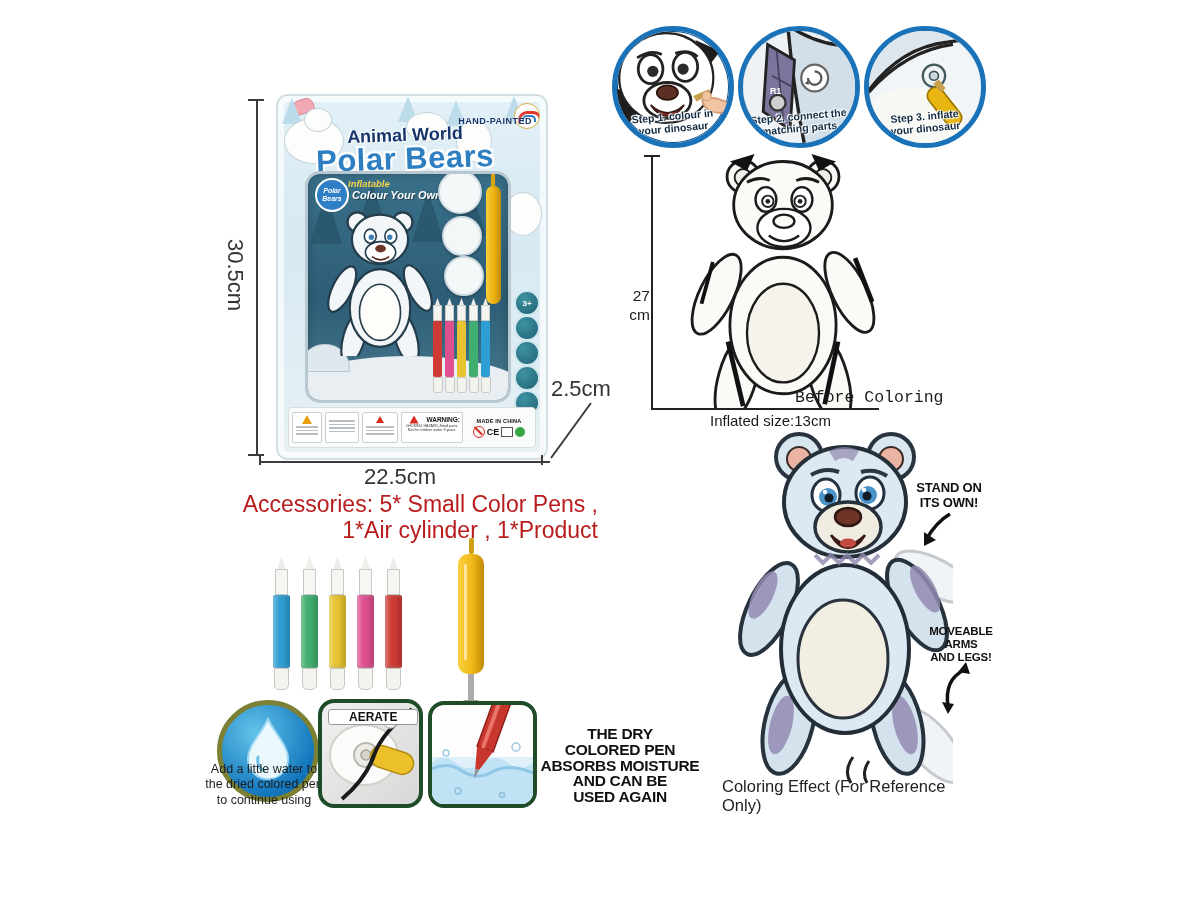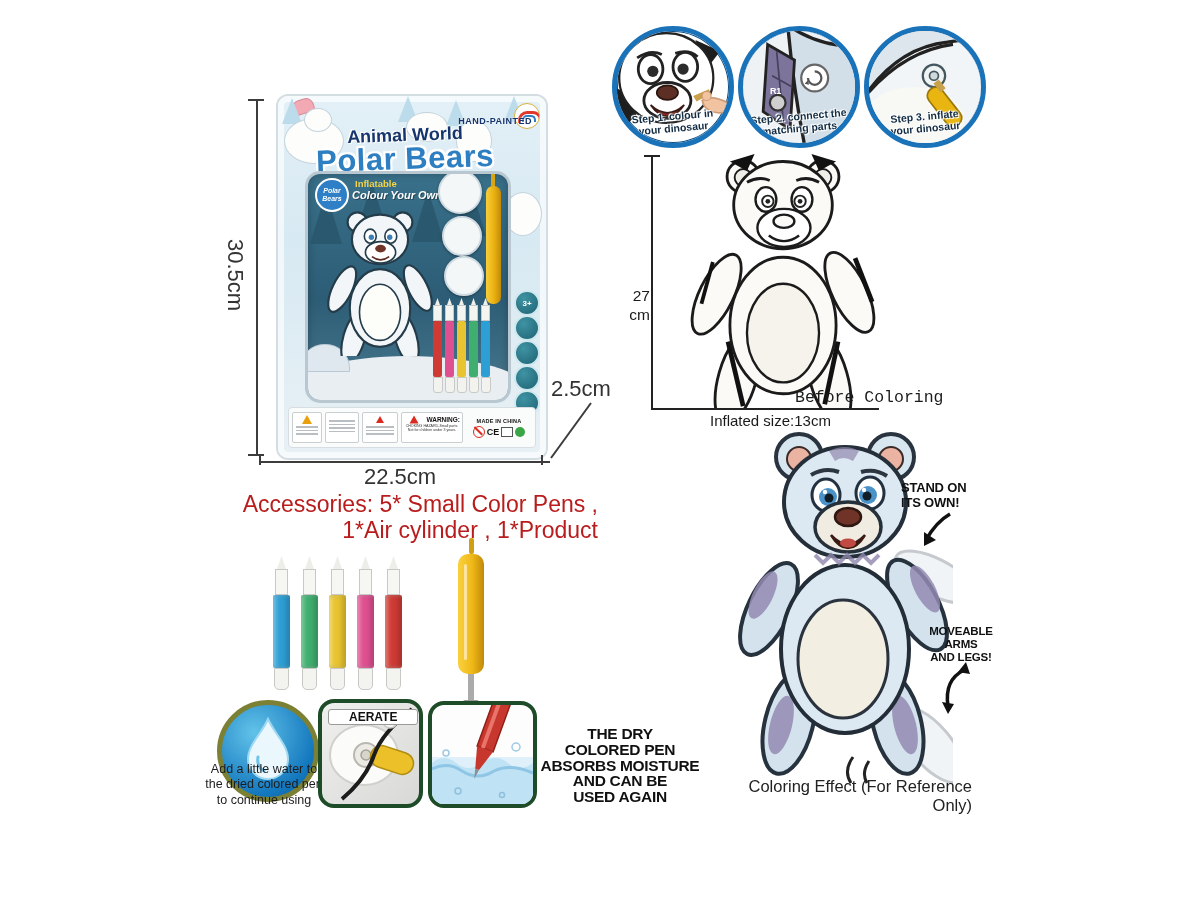--- a/index.html
+++ b/index.html
@@ -43,22 +43,22 @@
     box-shadow:0 0 0 3px #b9c8d0, inset 0 0 8px rgba(0,0,0,.25);overflow:hidden;}
   .panel-tree{position:absolute;width:0;height:0;border-left:16px solid transparent;
     border-right:16px solid transparent;border-bottom:52px solid #28566c;opacity:.85;}
   .panel-snow{position:absolute;left:-20px;bottom:-26px;width:240px;height:70px;
     background:#e9eef2;border-radius:50%;}
   .igloo{position:absolute;left:-8px;bottom:28px;width:48px;height:26px;background:#dfe8ee;
     border-radius:24px 24px 0 0;border:1.5px solid #b9c8d2;}
   .badge{position:absolute;left:7px;top:4px;width:30px;height:30px;border-radius:50%;
     background:#2f7fc6;border:2px solid #fff;color:#fff;font-size:7px;font-weight:800;
     font-style:italic;display:flex;align-items:center;justify-content:center;text-align:center;line-height:1.1;}
-  .inflatable{position:absolute;left:47px;top:4px;font-size:9.5px;font-weight:800;color:#f3d44c;
-    }
+  .inflatable{position:absolute;left:40px;top:4px;font-size:9.5px;font-weight:800;color:#f3d44c;
+    font-style:italic;}
   .colour-own{position:absolute;left:44px;top:15px;font-size:11px;font-weight:800;color:#fff;
     font-style:italic;text-shadow:1px 1px 0 rgba(0,0,0,.35);}
   .inset-circ{position:absolute;border-radius:50%;background:#f4f7f8;border:2px solid #cfdbe2;
     box-shadow:0 1px 3px rgba(0,0,0,.35);overflow:hidden;}
   .card-pump{position:absolute;left:175px;top:0px;width:20px;height:140px;}
   .card-pump .noz{width:4px;height:12px;background:#d9a514;margin:0 auto;}
   .card-pump .bod{width:15px;height:118px;margin:0 auto;border-radius:7px;
     background:linear-gradient(90deg,#f9ce3a,#eab010 55%,#c08a0a);}
   .card-pen{position:absolute;width:9px;top:202px;}
   .card-pen .t{width:5px;height:7px;margin:0 auto;background:#efefec;clip-path:polygon(50% 0,100% 100%,0 100%);}
@@ -93,25 +93,25 @@
   .dimline{position:absolute;background:#3c3c3c;}
   .dimtext{position:absolute;font-size:22px;color:#333;}
 
   
   .accessories{position:absolute;left:226px;top:491px;width:372px;text-align:right;
     font-size:23px;color:#b91c1c;line-height:1.15;}
   .before-caption{position:absolute;left:795px;top:388px;font-size:16.5px;color:#1a1a1a;font-family:Liberation Mono, monospace;}
   .inflated13{position:absolute;left:710px;top:412px;font-size:15px;color:#1a1a1a;}
   .cm27{position:absolute;left:624px;top:286px;width:26px;text-align:right;font-size:15.5px;
     color:#1a1a1a;line-height:1.25;}
-  .stand-on{position:absolute;left:901px;top:481px;width:96px;text-align:left;font-size:13px;
+  .stand-on{position:absolute;left:901px;top:481px;width:96px;text-align:center;font-size:13px;
     font-weight:800;color:#101010;line-height:1.12;letter-spacing:-.2px;}
   .moveable{position:absolute;left:923px;top:625px;width:76px;text-align:center;font-size:11.5px;
     font-weight:800;color:#101010;line-height:1.15;letter-spacing:-.2px;}
-  .effect-caption{position:absolute;left:722px;top:777px;width:250px;text-align:right;
+  .effect-caption{position:absolute;left:722px;top:777px;width:250px;text-align:left;
     font-size:16.5px;color:#222;}
   .drytext{position:absolute;left:536px;top:726px;width:168px;text-align:center;font-weight:800;
     color:#101010;font-size:15.5px;line-height:1.02;letter-spacing:-.3px;}
   .watertip{position:absolute;left:201px;top:762px;width:126px;text-align:center;font-size:12.5px;
     color:#1c1c1c;line-height:1.22;}
   .footer-sku{position:absolute;left:283px;top:858px;font-family:"DejaVu Serif",serif;
     font-weight:700;font-size:32px;color:#000;}
   .footer-size{position:absolute;left:620px;top:856px;font-family:"DejaVu Serif",serif;
     font-weight:700;font-size:32px;color:#000;letter-spacing:1px;}
 

